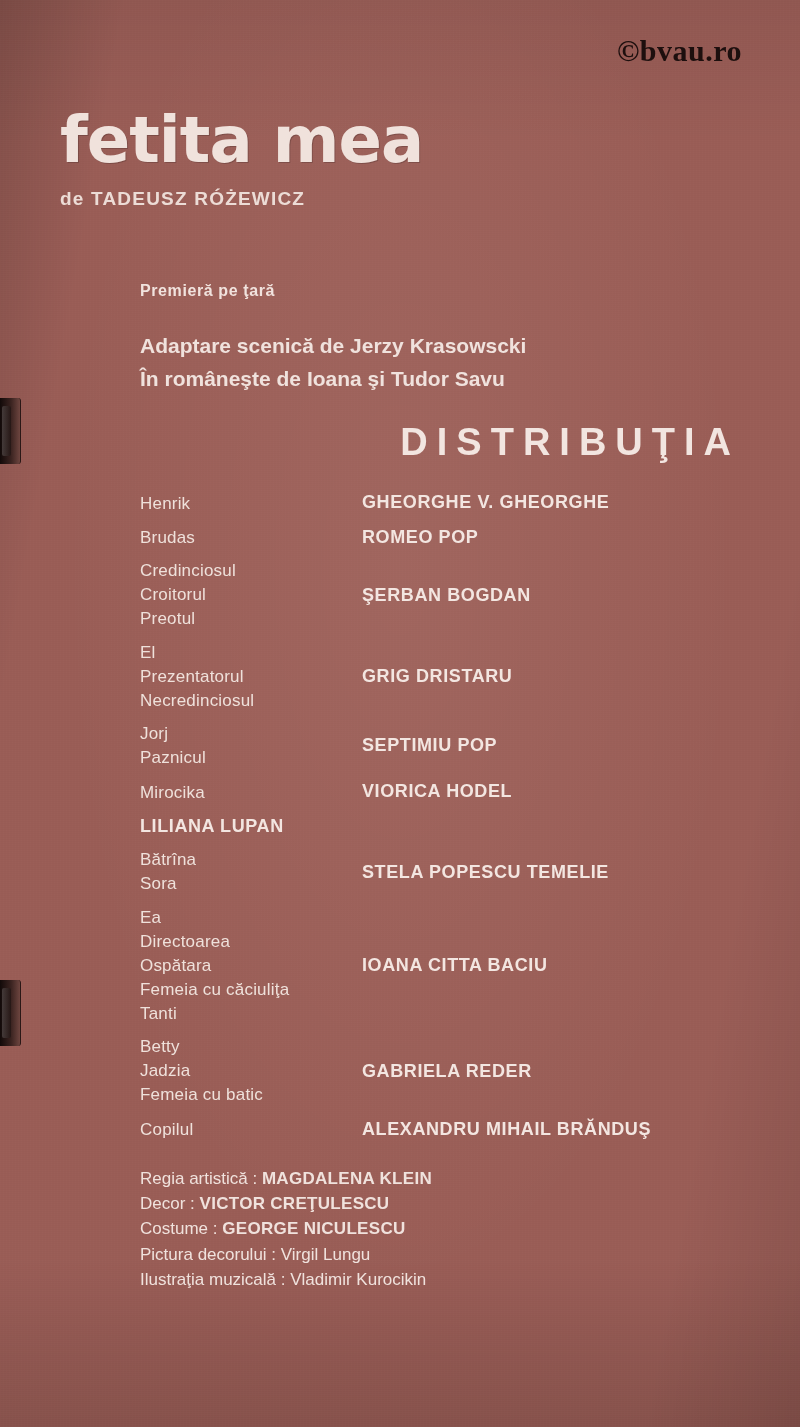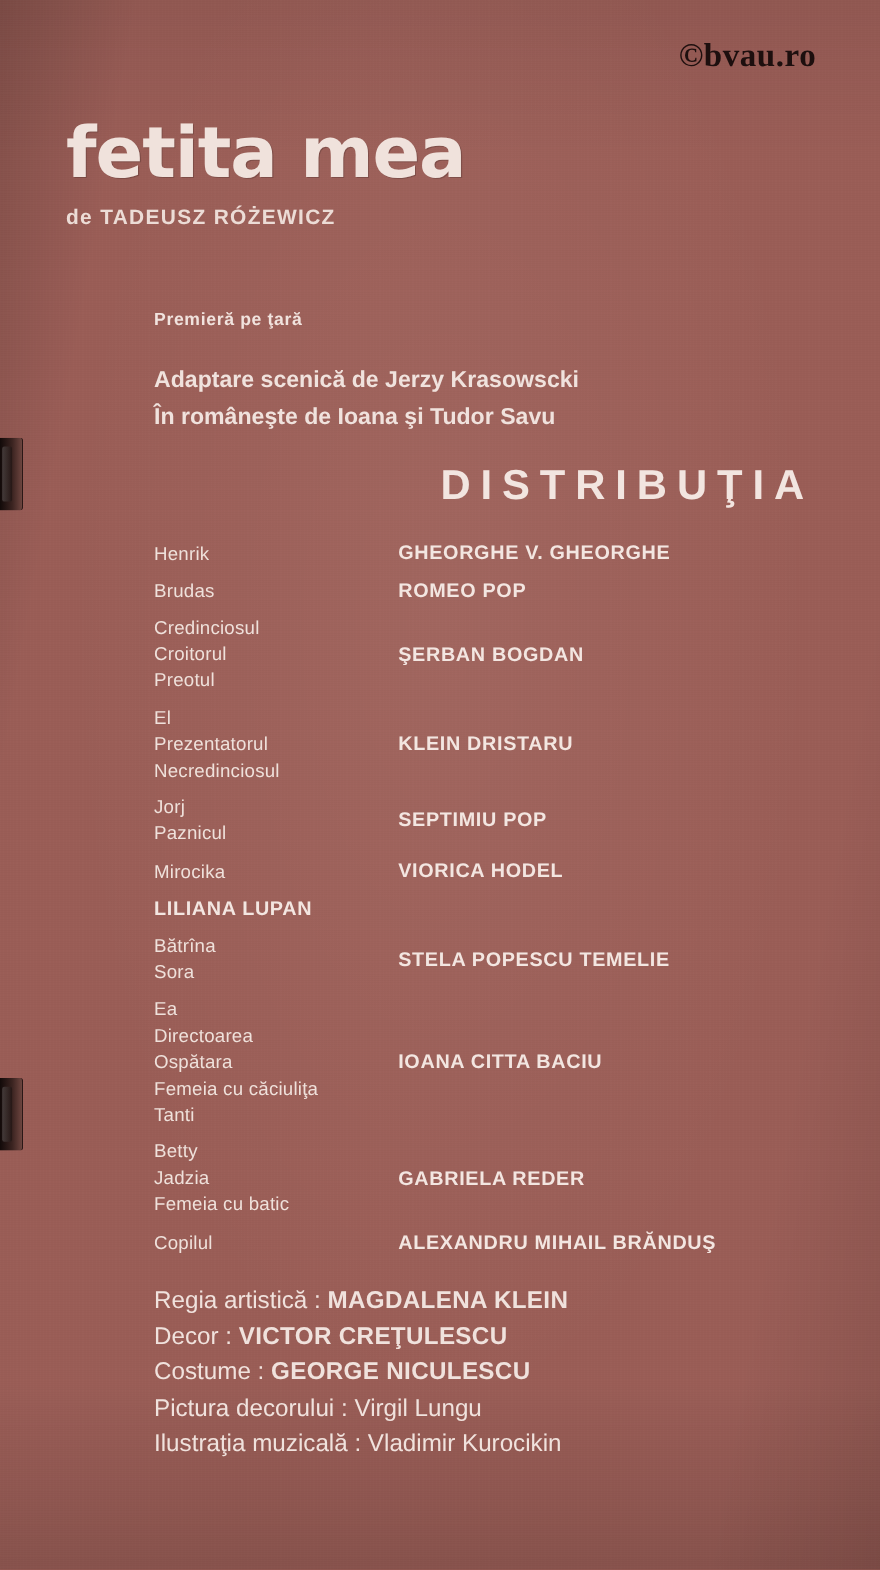--- a/index.html
+++ b/index.html
@@ -149,21 +149,21 @@
     line-height: 1.42;
     padding-top: 0px;
   }
   .cast-group.center .actor { align-self: center; }
 
   .credits {
     margin-top: 24px;
     margin-left: 80px;
   }
   .credit-line {
-    font-size: 22px;
+    font-size: 17px;
     line-height: 1.48;
     color: #f0e2dd;
   }
   .credit-line .lbl { }
   .credit-line .nm-strong { font-weight: bold; letter-spacing: .3px; }
 </style>
 </head>
 <body>
 
 <div class="page">
@@ -213,21 +213,21 @@
         </div>
         <div class="actor">ŞERBAN BOGDAN</div>
       </div>
 
       <div class="cast-group center">
         <div class="roles">
           <div class="role">El</div>
           <div class="role">Prezentatorul</div>
           <div class="role">Necredinciosul</div>
         </div>
-        <div class="actor">KLEIN DRISTARU</div>
+        <div class="actor">GRIG DRISTARU</div>
       </div>
 
       <div class="cast-group center">
         <div class="roles">
           <div class="role">Jorj</div>
           <div class="role">Paznicul</div>
         </div>
         <div class="actor">SEPTIMIU POP</div>
       </div>
 

